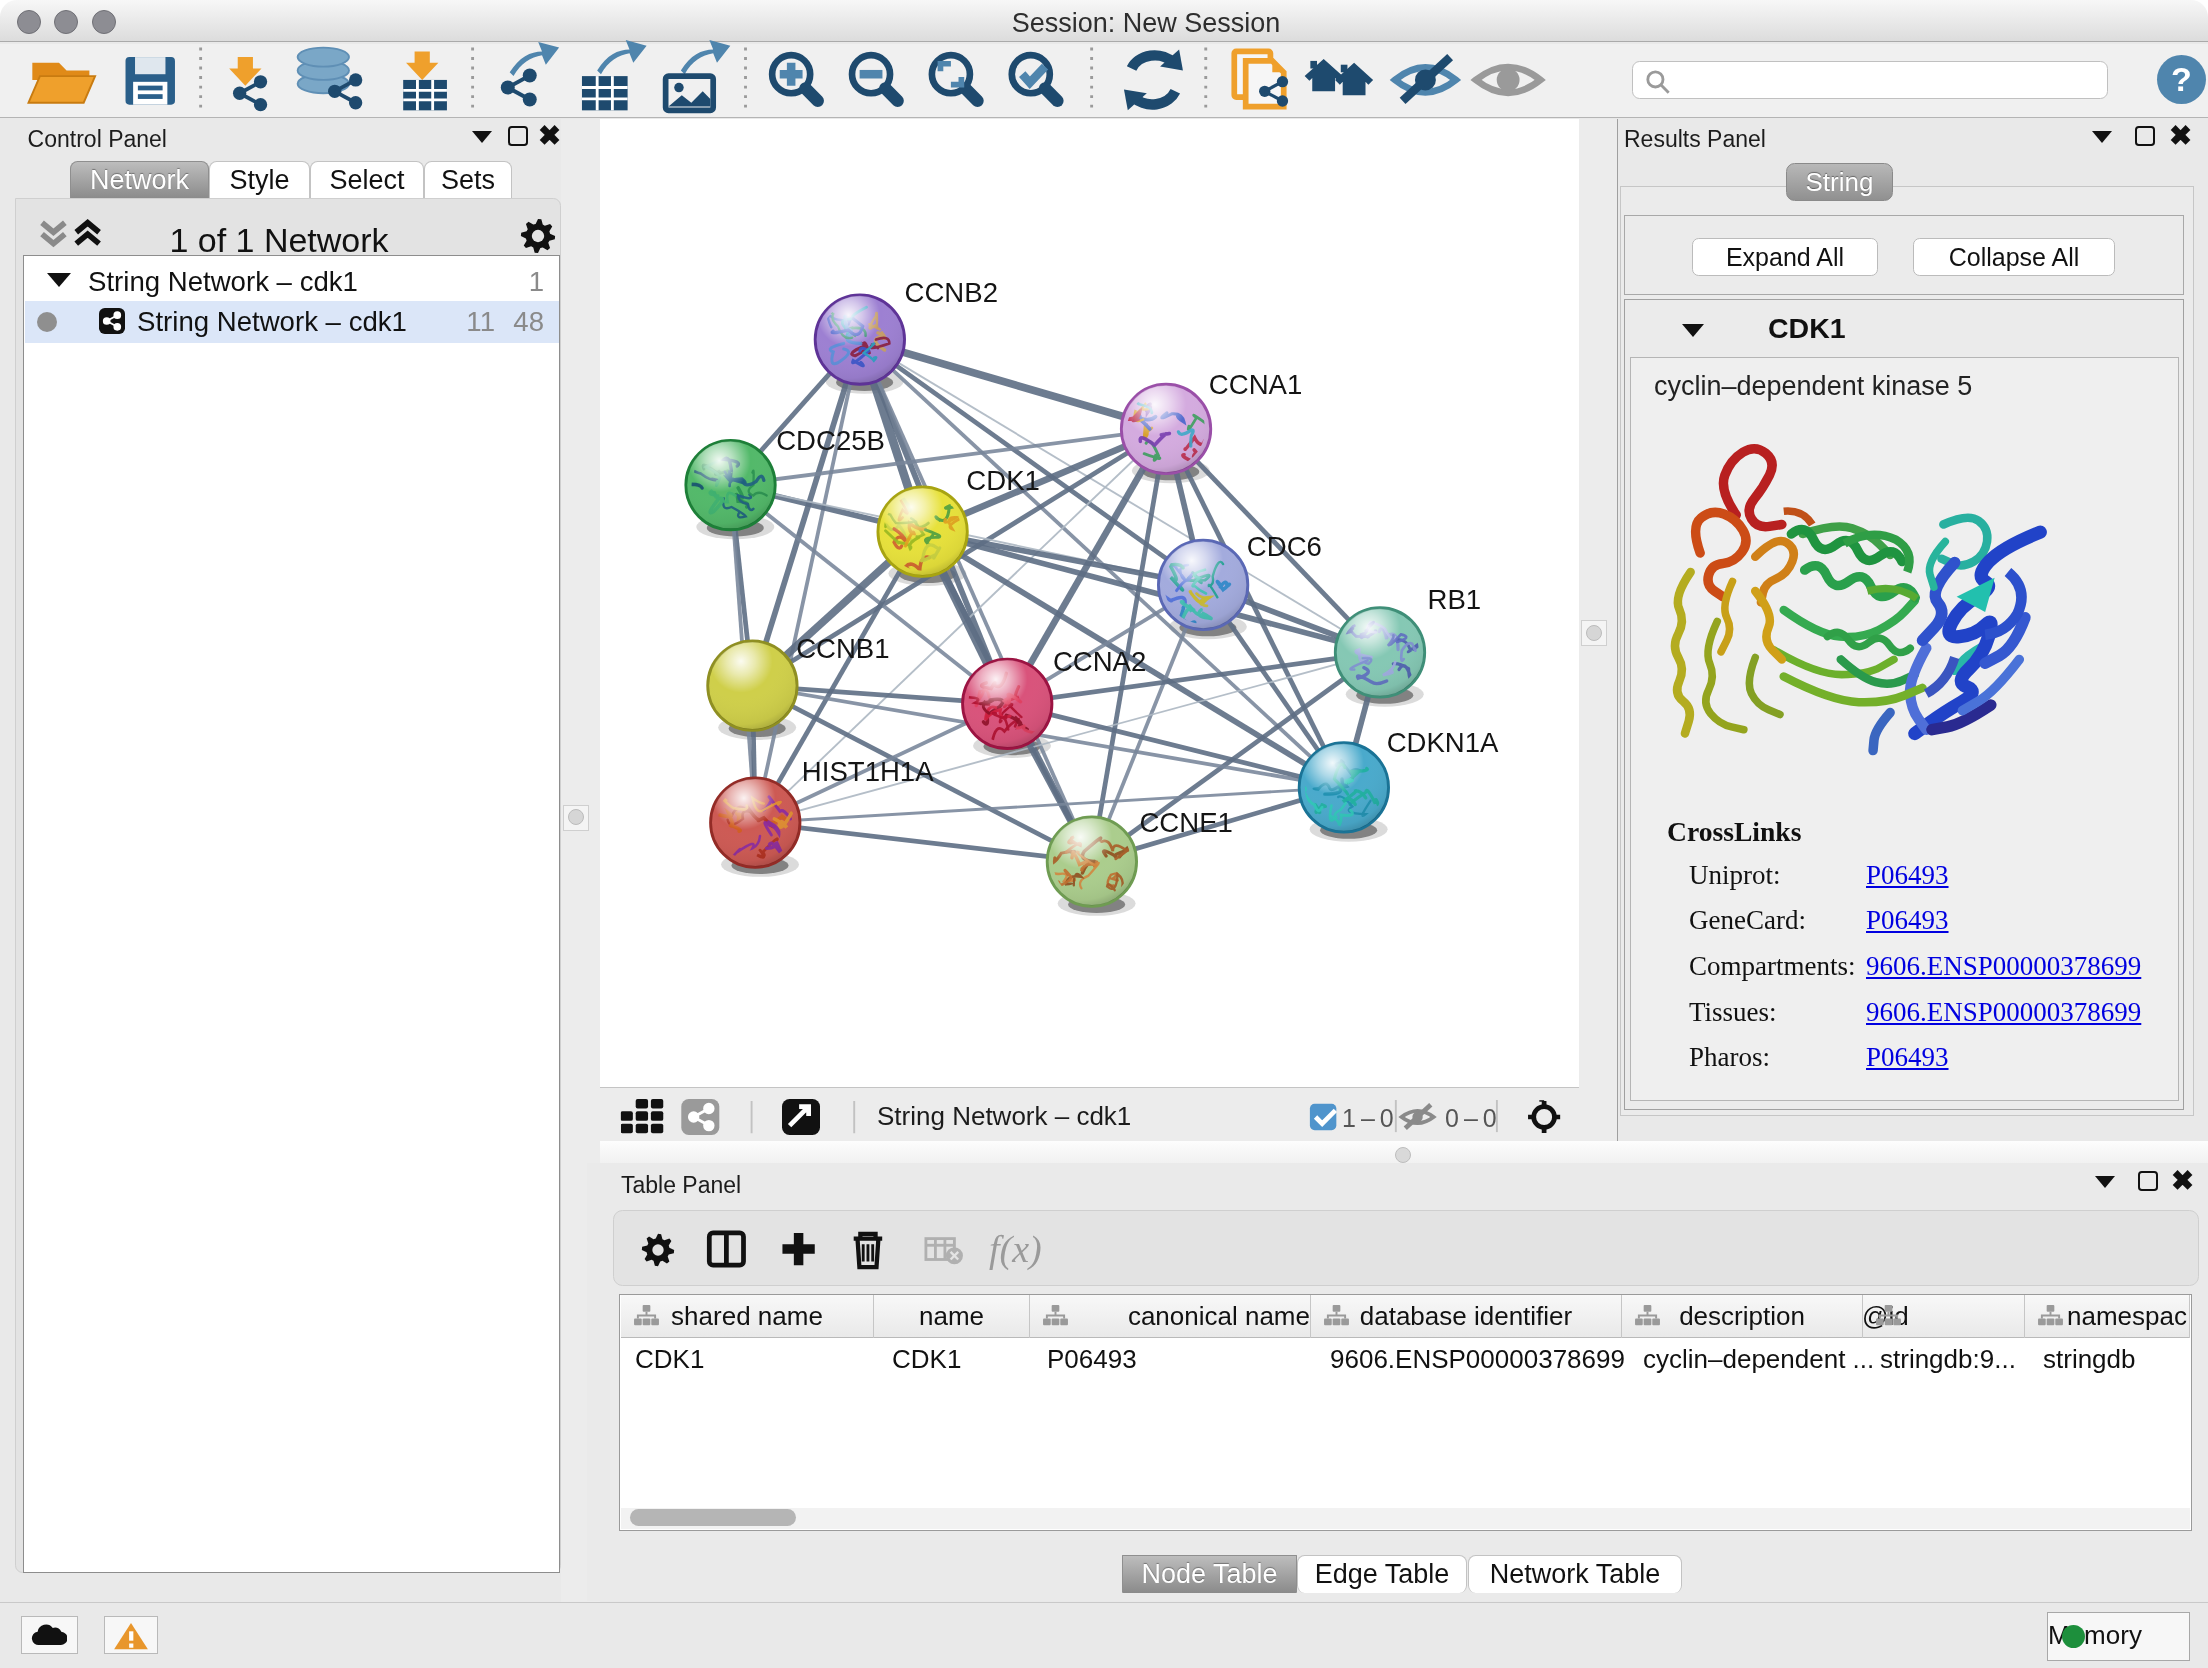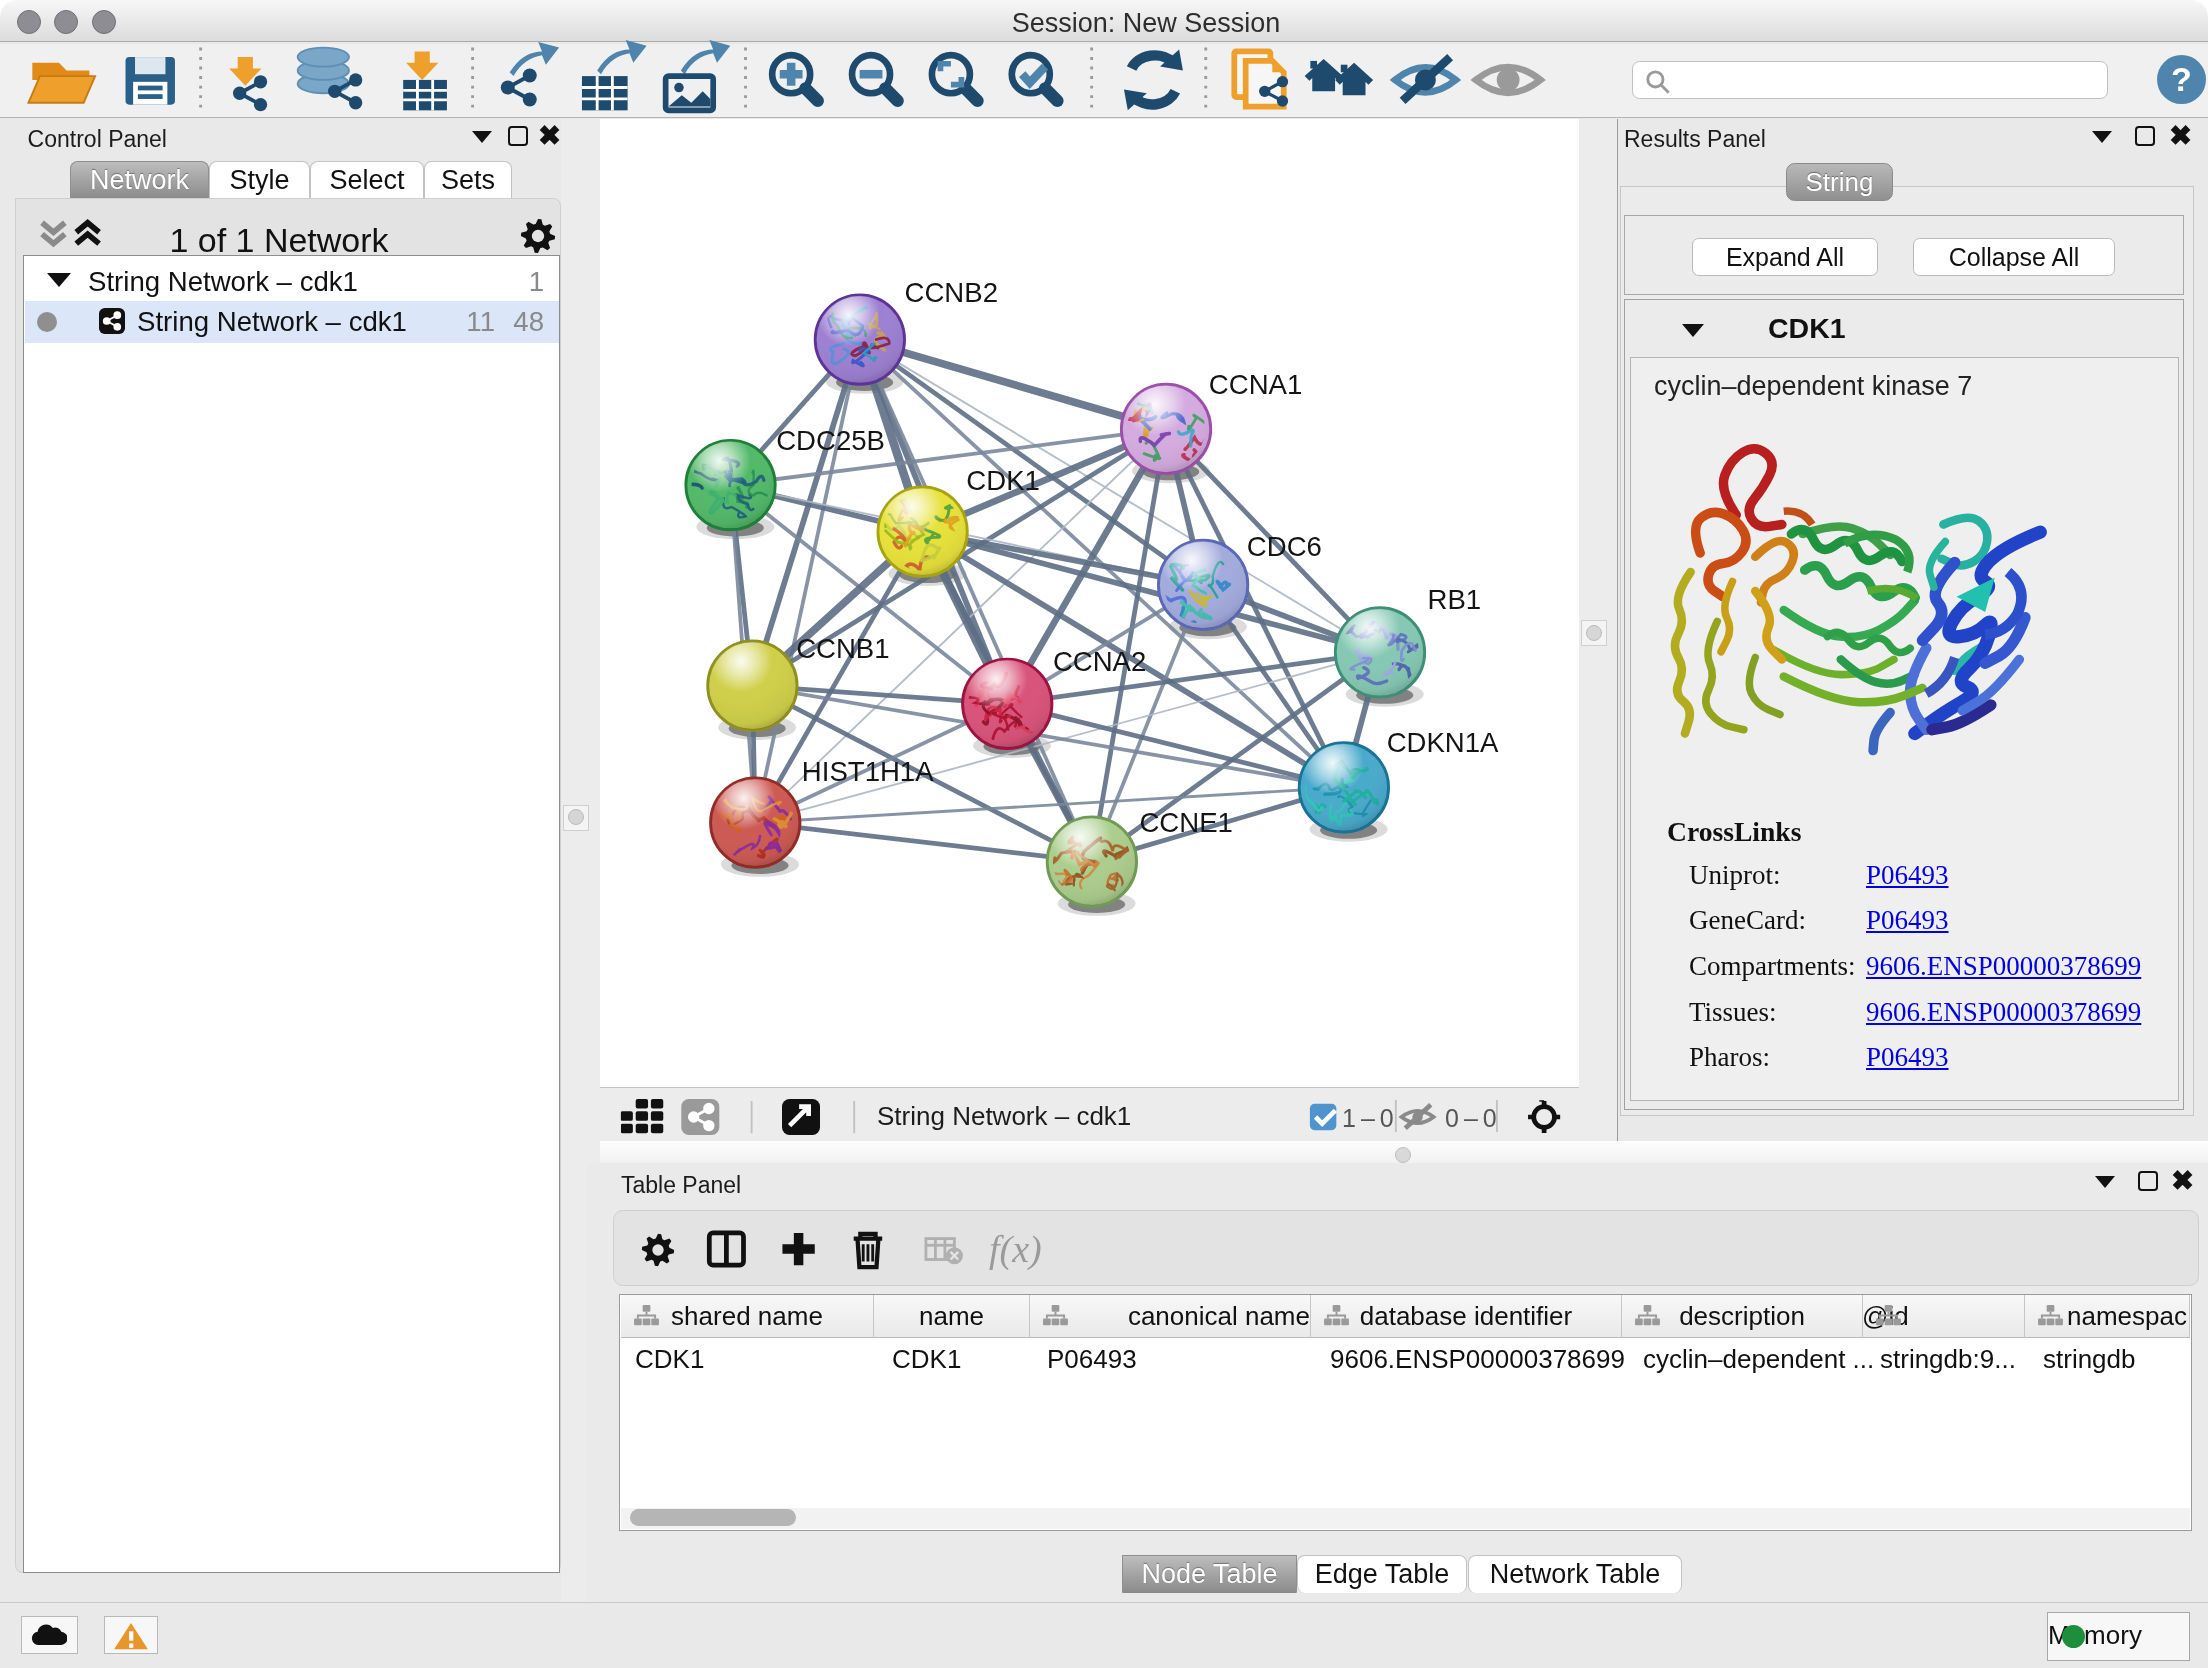--- a/index.html
+++ b/index.html
@@ -568,21 +568,21 @@
 <div class="abs xx" style="left:2169px;top:126px">✖</div>
 <div class="abs" style="left:1620px;top:186px;width:574px;height:930px;background:#ebebeb;border:1px solid #c6c6c6"></div>
 <div class="abs" style="left:1786px;top:163px;width:107px;height:38px;background:linear-gradient(#b8b8b8,#909090);border:1px solid #8a8a8a;border-radius:8.6px;color:#fff;font-size:26px;text-align:center;line-height:36px;text-shadow:0 -1px 1px rgba(0,0,0,.4)">String</div>
 <div class="abs" style="left:1624px;top:215px;width:560px;height:80px;background:#ebebeb;border:1px solid #a8a8a8"></div>
 <div class="btn" style="left:1692px;top:238px;width:186px;height:38px;line-height:36px;font-size:25px">Expand All</div>
 <div class="btn" style="left:1913px;top:238px;width:202px;height:38px;line-height:36px;font-size:25px">Collapse All</div>
 <div class="abs" style="left:1624px;top:299px;width:560px;height:811px;background:#ebebeb;border:1px solid #a0a0a0"></div>
 <div class="abs tri" style="left:1682px;top:324px;border-left-width:11.4px;border-right-width:11.4px;border-top-width:13.3px"></div>
 <div class="abs" style="left:1768px;top:312px;font-size:28.5px;font-weight:bold;color:#111">CDK1</div>
 <div class="abs" style="left:1630px;top:357px;width:549px;height:744px;background:#efefef;border:1px solid #b5b5b5"></div>
-<div class="abs" style="left:1654px;top:371px;font-size:27px;color:#222">cyclin–dependent kinase 7</div>
+<div class="abs" style="left:1654px;top:371px;font-size:27px;color:#222">cyclin–dependent kinase 5</div>
 <svg class="abs" style="left:1641px;top:420px" width="428" height="361" viewBox="0 0 450 380">
       <path d="M100,100 Q82,74 88,58 Q94,42 107,34 Q120,26 131,35 Q142,44 135,58 Q128,72 119,83 Q110,94 116,104 Q122,114 135,112 T148,110" fill="none" stroke="#b82020" stroke-width="10" stroke-linecap="round" stroke-linejoin="round"></path>
       <path d="M62,140 Q52,112 63,103 Q74,94 87,99 Q100,104 107,116 Q114,128 106,139 Q98,150 86,151 Q74,152 71,163 Q68,174 77,180 T86,186" fill="none" stroke="#cc4c16" stroke-width="10" stroke-linecap="round" stroke-linejoin="round"></path>
       <path d="M120,144 Q142,122 153,129 Q164,136 159,149 Q154,162 142,167 Q130,172 128,182 T126,192" fill="none" stroke="#d08018" stroke-width="9" stroke-linecap="round" stroke-linejoin="round"></path>
       <path d="M96,170 Q84,196 90,208 Q96,220 90,232 T84,244" fill="none" stroke="#c8a018" stroke-width="8" stroke-linecap="round" stroke-linejoin="round"></path>
       <path d="M52,160 Q34,186 40,199 Q46,212 39,225 Q32,238 39,250 Q46,262 40,275 Q34,288 44,296 Q54,304 50,317 T46,330" fill="none" stroke="#b4ac20" stroke-width="9" stroke-linecap="round" stroke-linejoin="round"></path>
       <path d="M80,212 Q66,242 72,256 Q78,270 71,284 Q64,298 73,309 Q82,320 95,323 T108,326" fill="none" stroke="#94a41e" stroke-width="8" stroke-linecap="round" stroke-linejoin="round"></path>
       <path d="M120,250 Q110,276 116,288 Q122,300 134,305 T146,310" fill="none" stroke="#84a024" stroke-width="8" stroke-linecap="round" stroke-linejoin="round"></path>
       <path d="M150,200 Q186,226 209,228 Q232,230 250,221 Q268,212 278,201 T288,190" fill="none" stroke="#35aa50" stroke-width="9" stroke-linecap="round" stroke-linejoin="round"></path>
       <path d="M140,242 Q184,268 211,268 Q238,268 252,260 T266,252" fill="none" stroke="#6cb02c" stroke-width="8" stroke-linecap="round" stroke-linejoin="round"></path>

